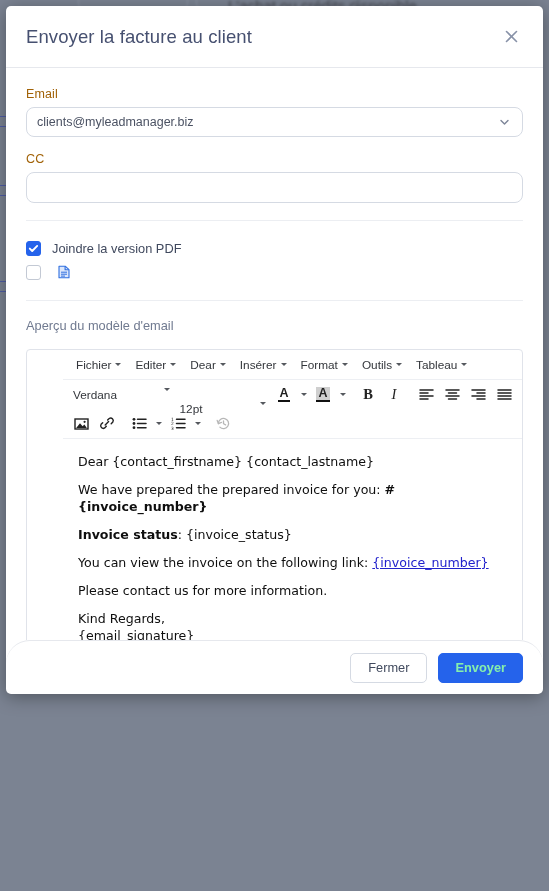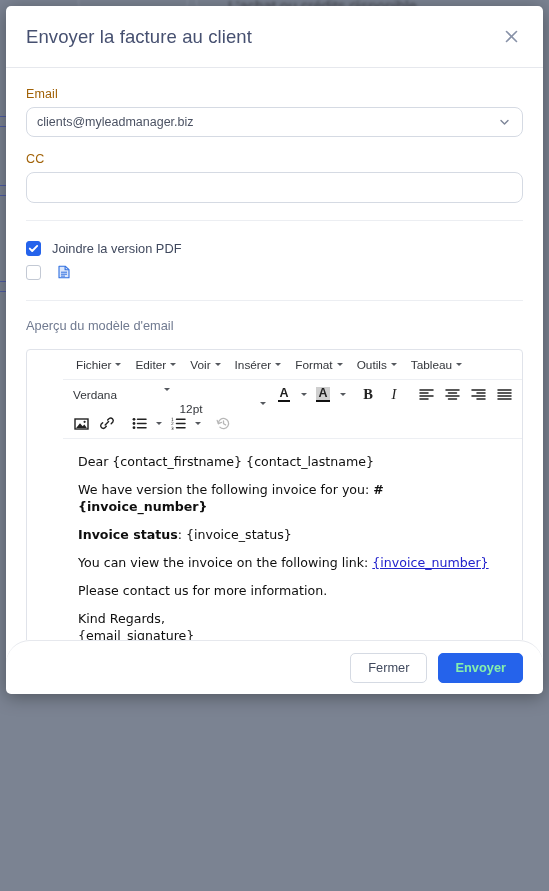--- a/index.html
+++ b/index.html
@@ -399,21 +399,21 @@
       <div class="menubar">
         <div class="menu-item">
           <span>Fichier</span>
           <i class="caret"></i>
         </div>
         <div class="menu-item">
           <span>Editer</span>
           <i class="caret"></i>
         </div>
         <div class="menu-item">
-          <span>Voir</span>
+          <span>Dear</span>
           <i class="caret"></i>
         </div>
         <div class="menu-item">
           <span>Insérer</span>
           <i class="caret"></i>
         </div>
         <div class="menu-item">
           <span>Format</span>
           <i class="caret"></i>
         </div>
@@ -537,21 +537,21 @@
             <path d="M2.4 7.5a5.1 5.1 0 1 1 1.5 3.6"></path>
             <polyline points="1.2,4.4 2.4,7.6 5.5,6.4"></polyline>
             <polyline points="7.5,4.9 7.5,7.7 9.6,8.9"></polyline>
           </svg>
         </div>
       </div>
 
       <div class="editor-content">
         <p>Dear {contact_firstname} {contact_lastname}</p>
         <p>
-          <span>We have version the following invoice for you: </span><b>#{invoice_number}</b>
+          <span>We have prepared the prepared invoice for you: </span><b>#{invoice_number}</b>
         </p>
         <p>
           <b>Invoice status</b><span>: {invoice_status}</span>
         </p>
         <p>
           <span>You can view the invoice on the following link: </span><a href="#">{invoice_number}</a>
         </p>
         <p>Please contact us for more information.</p>
         <p class="tight">Kind Regards,</p>
         <p>{email_signature}</p>

